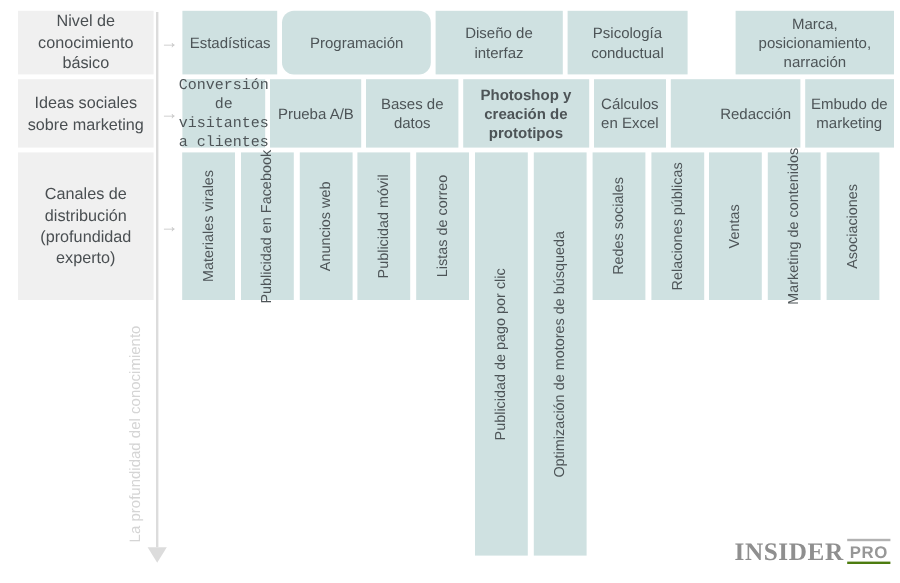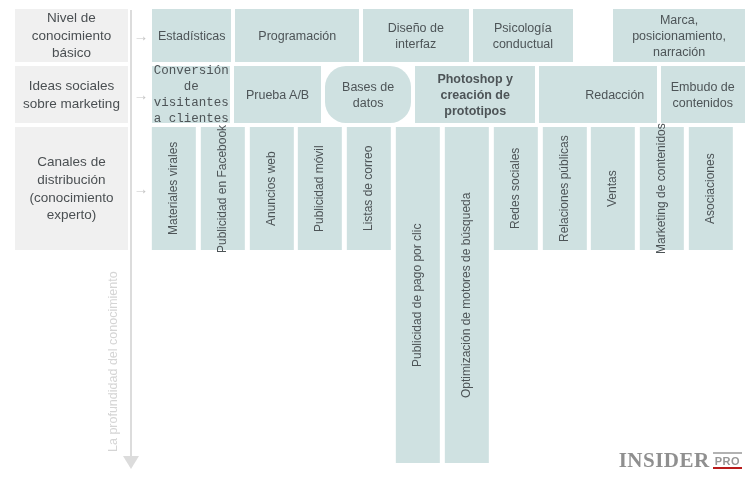--- a/index.html
+++ b/index.html
@@ -43,54 +43,55 @@
   .axis-label{
     position:absolute;left:105px;top:256px;height:196px;width:16px;
     writing-mode:vertical-rl;transform:rotate(180deg);white-space:nowrap;
     color:var(--axis-text);font-size:12.5px;display:flex;align-items:center;
   }
 
   .logo{position:absolute;right:8px;bottom:13px;color:var(--logo);}
   .logo-main{font-family:"Liberation Serif", serif;font-size:21px;font-weight:bold;letter-spacing:0.5px;}
   .logo-pro{
     display:inline-block;font-family:"Liberation Sans", sans-serif;
-    font-size:11px;font-weight:bold;letter-spacing:0.5px;color:#979797;
-    border-top:2px solid #b2b2b2;border-bottom:2px solid #b91c1c;
+    font-size:14px;font-weight:bold;letter-spacing:0.5px;color:#979797;
+    border-top:2px solid #b2b2b2;border-bottom:2px solid #4d7c0f;
     padding:0.5px 2px;margin-left:3px;vertical-align:2.5px;
   }
 </style>
 </head>
 <body>
 
 <div class="canvas" id="diagram">
   <div class="axis-line"></div>
   <div class="axis-head"></div>
   <div class="axis-label">La profundidad del conocimiento</div>
 
   <div class="logo"><span class="logo-main">INSIDER</span><span class="logo-pro">PRO</span></div>
 <div class="row-label" style="top: 9px; height: 53px;">Nivel de conocimiento básico</div>
     <div class="row-arrow" style="top: 26.5px;">→</div>
     <div class="items-row" style="left: 152px; top: 9px; width: 593px; gap: 4px; height: 53px;">
       <div class="box" style="flex-grow: 70;">Estadísticas</div>
-      <div class="box" style="flex-grow: 112;">Programación</div>
+      <div class="box" style="flex-grow: 112; border-radius: 10px;">Programación</div>
       <div class="box" style="flex-grow: 95;">Diseño de interfaz</div>
       <div class="box" style="flex-grow: 90;">Psicología conductual</div>
       <div class="box" style="flex-grow: 120; margin-left: 36px;">Marca, posicionamiento, narración</div>
     </div>
     <div class="row-label" style="top: 66px; height: 57px;">Ideas sociales sobre marketing</div>
     <div class="row-arrow" style="top: 85.5px;">→</div>
     <div class="items-row" style="left: 152px; top: 66px; width: 593px; gap: 4px; height: 57px;">
       <div class="box" style="flex-grow: 70; font-family: Liberation Mono, monospace;">Conversión de visitantes a clientes</div>
       <div class="box" style="flex-grow: 78;">Prueba A/B</div>
-      <div class="box" style="flex-grow: 78; border-radius: 21px;">Bases de datos</div>
+      <div class="box" style="flex-grow: 78;">Bases de datos</div>
       <div class="box" style="flex-grow: 110; font-weight: bold;">Photoshop y creación de prototipos</div>
+      <div class="box" style="flex-grow: 60;">Cálculos en Excel</div>
       <div class="box" style="flex-grow: 75; padding-left: 37px;">Redacción</div>
-      <div class="box" style="flex-grow: 76;">Embudo de contenidos</div>
+      <div class="box" style="flex-grow: 76;">Embudo de marketing</div>
     </div>
-    <div class="row-label" style="top: 127px; height: 123px;">Canales de distribución (conocimiento experto)</div>
+    <div class="row-label" style="top: 127px; height: 123px;">Canales de distribución (profundidad experto)</div>
     <div class="row-arrow" style="top: 179.5px;">→</div>
     <div class="items-row vertical" style="left: 152px; top: 127px; width: 581px; gap: 5px;">
       <div class="box vertical" style="flex-grow: 1; height: 123px;">Materiales virales</div>
       <div class="box vertical" style="flex-grow: 1; height: 123px;">Publicidad en Facebook</div>
       <div class="box vertical" style="flex-grow: 1; height: 123px;">Anuncios web</div>
       <div class="box vertical" style="flex-grow: 1; height: 123px;">Publicidad móvil</div>
       <div class="box vertical" style="flex-grow: 1; height: 123px;">Listas de correo</div>
       <div class="box vertical" style="flex-grow: 1; height: 336px;">Publicidad de pago por clic</div>
       <div class="box vertical" style="flex-grow: 1; height: 336px;">Optimización de motores de búsqueda</div>
       <div class="box vertical" style="flex-grow: 1; height: 123px;">Redes sociales</div>

